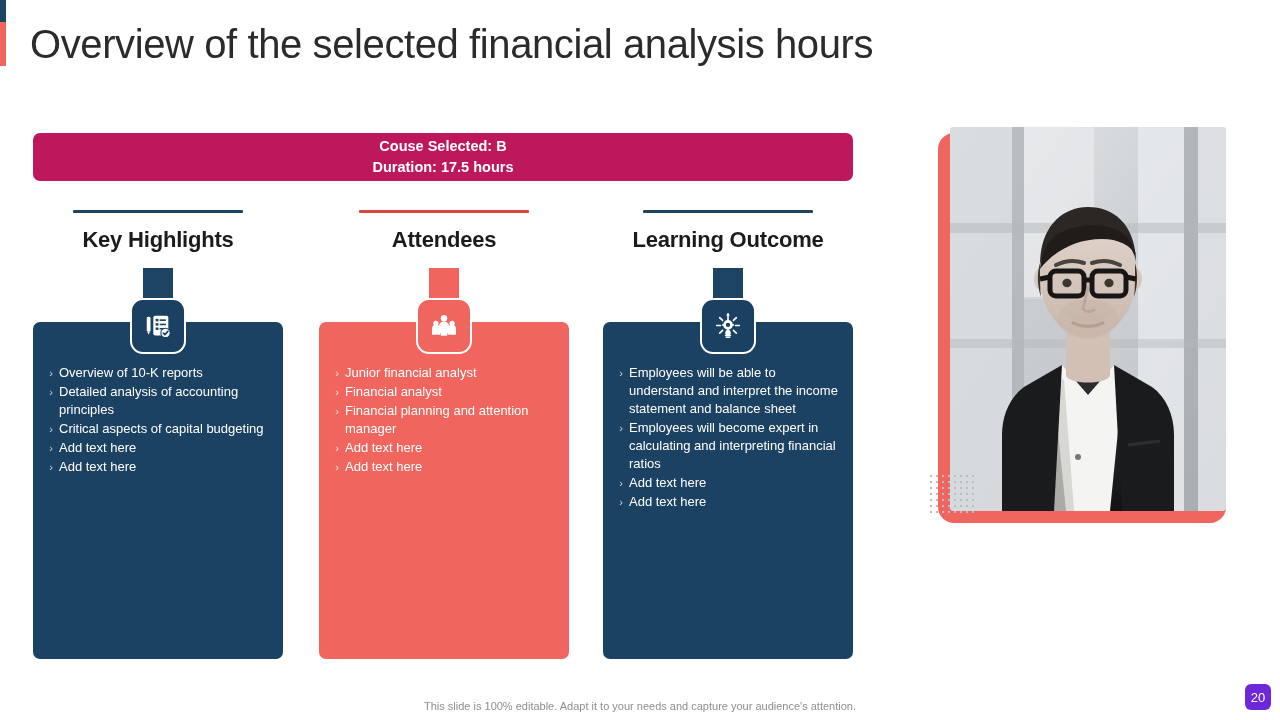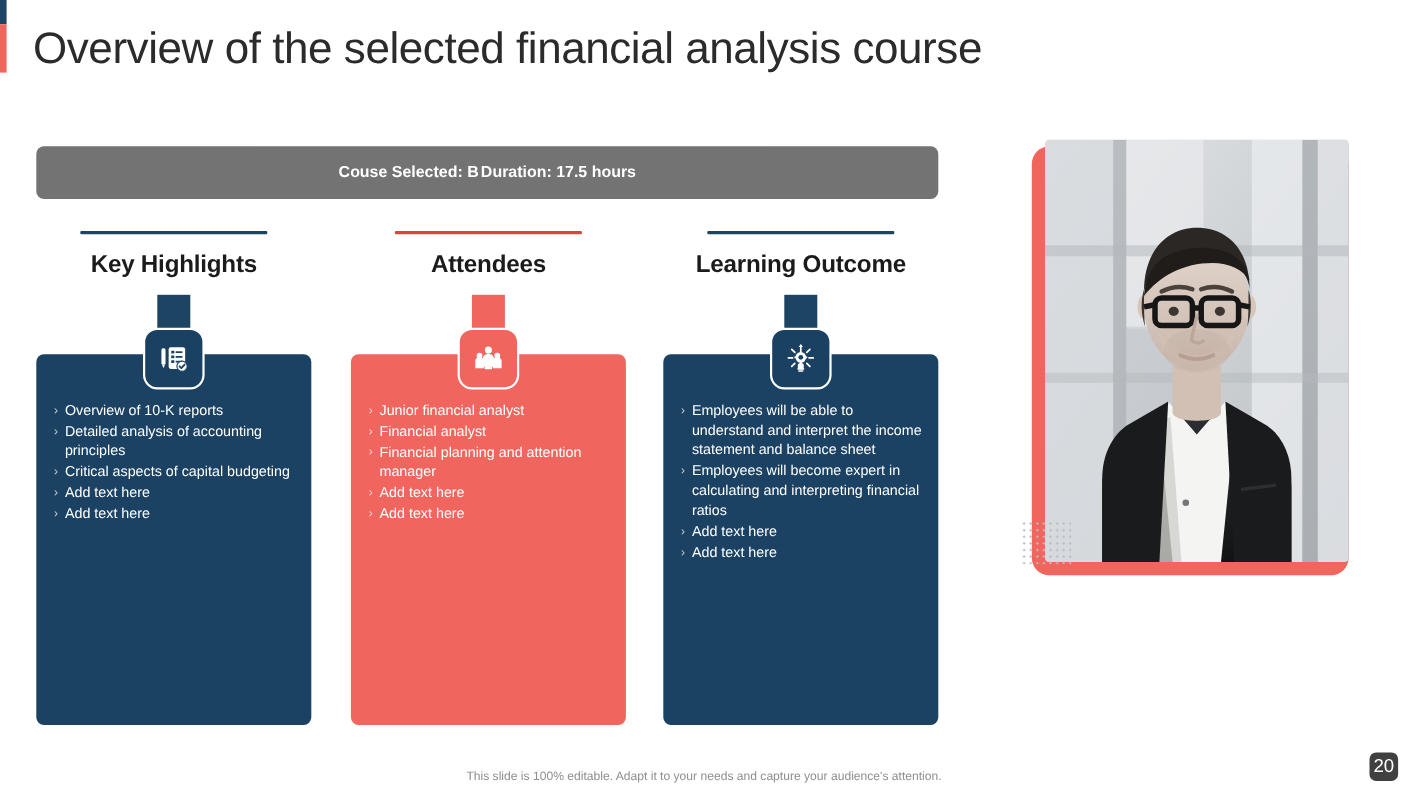--- a/index.html
+++ b/index.html
@@ -49,24 +49,24 @@
     font-size: 10.5px;
     color: #6a6a6a;
     white-space: nowrap;
   }
 
   
   .course-banner {
     position: absolute;
     left: 33px; top: 133px;
     width: 820px; height: 48px;
-    background: #737373;
+    background: #be185d;
     border-radius: 7px;
     display: flex;
-    flex-direction: row;
+    flex-direction: column;
     align-items: center;
     justify-content: center;
     gap: 2px;
   }
   .course-banner .line {
     color: #ffffff;
     font-size: 14.5px;
     font-weight: bold;
     line-height: 1.3;
   }
@@ -214,37 +214,37 @@
     left: 0; right: 0; top: 700px;
     text-align: center;
     font-size: 11px;
     color: #8e8e8e;
   }
   .page-badge {
     position: absolute;
     left: 1245px; top: 684px;
     width: 26px; height: 26px;
     border-radius: 6px;
-    background: #404040;
+    background: #6d28d9;
     color: #ffffff;
-    font-size: 17px;
+    font-size: 13px;
     display: flex;
     align-items: center;
     justify-content: center;
   }
 </style>
 </head>
 <body>
 
 <div id="slide">
 
   <div class="edge-navy"></div>
   <div class="edge-coral"></div>
 
-  <div class="page-title">Overview of the selected financial analysis course</div>
+  <div class="page-title">Overview of the selected financial analysis hours</div>
 
   <div class="course-banner">
     <div class="line">Couse Selected: B</div>
     <div class="line">Duration: 17.5 hours</div>
   </div>
 
   <div class="column col-1">
     <div class="col-rule navy"></div>
     <div class="col-heading">Key Highlights</div>
     <div class="stem navy"></div>

